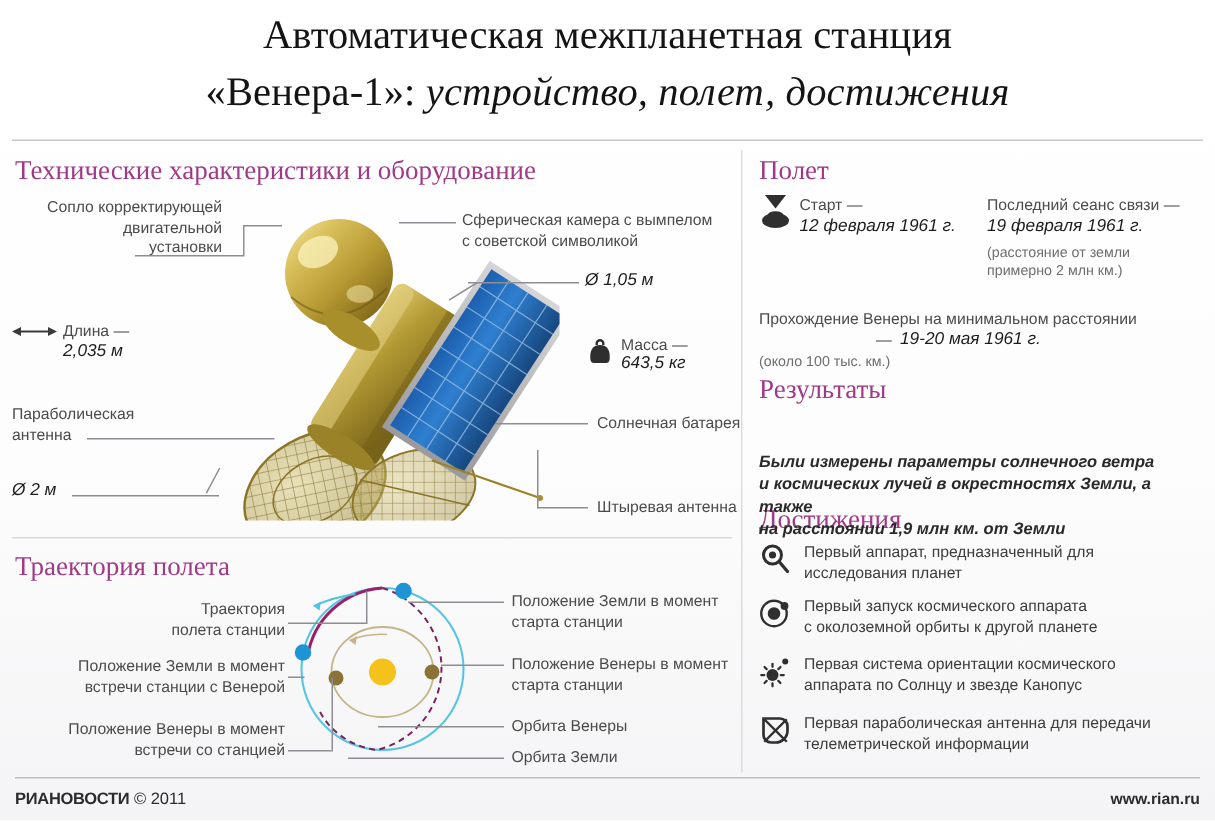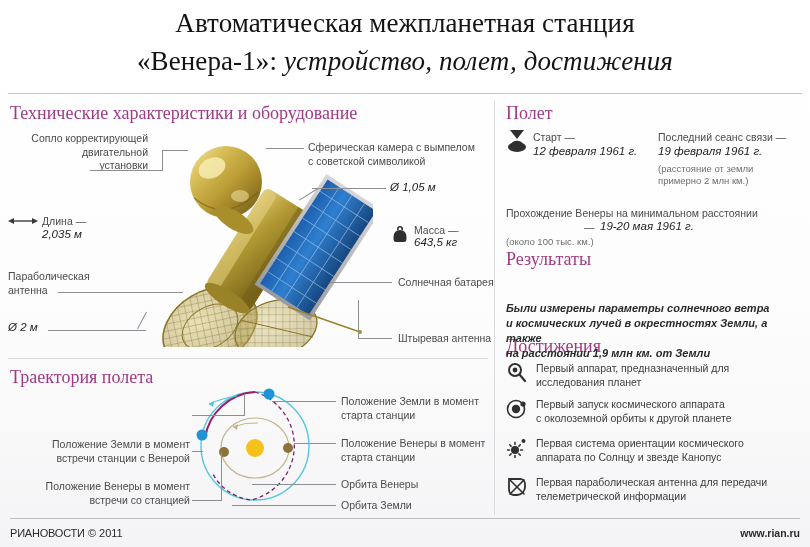--- a/index.html
+++ b/index.html
@@ -129,21 +129,21 @@
     width: 790px; height: 1px;
     background: #bdbdc2;
   }
   #footer-left {
     position: absolute;
     left: 10px; top: 527px;
     font-size: 11px;
     color: #2b2b2b;
   }
   #footer-left .brand {
-    font-weight: normal;
+    font-weight: bold;
     letter-spacing: -0.2px;
   }
   #footer-right {
     position: absolute;
     right: 10px; top: 527px;
     font-size: 10.5px;
     font-weight: bold;
     color: #2b2b2b;
   }
 
@@ -317,20 +317,22 @@
 
     <circle cx="72" cy="66" r="9" fill="#f4c21a"></circle>
 
     <circle cx="86" cy="12" r="5.5" fill="#1e93d6"></circle>
     <circle cx="19" cy="53" r="5.5" fill="#1e93d6"></circle>
 
     <circle cx="105" cy="66" r="5" fill="#8a7238"></circle>
     <circle cx="41" cy="70" r="5" fill="#8a7238"></circle>
   </svg>
 
+  <div class="lbl right" style="left:60px; top:400px; width:130px;">Траектория
+полета станции</div>
   <div class="leader h" style="left:192px; top:415px; width:52px;"></div>
   <div class="leader v" style="left:244px; top:394px; height:22px;"></div>
 
   <div class="lbl right" style="left:10px; top:438px; width:180px;">Положение Земли в момент
 встречи станции с Венерой</div>
   <div class="leader h" style="left:192px; top:451px; width:11px;"></div>
 
   <div class="lbl right" style="left:10px; top:480px; width:180px;">Положение Венеры в момент
 встречи со станцией</div>
   <div class="leader h" style="left:192px; top:500px; width:29px;"></div>

